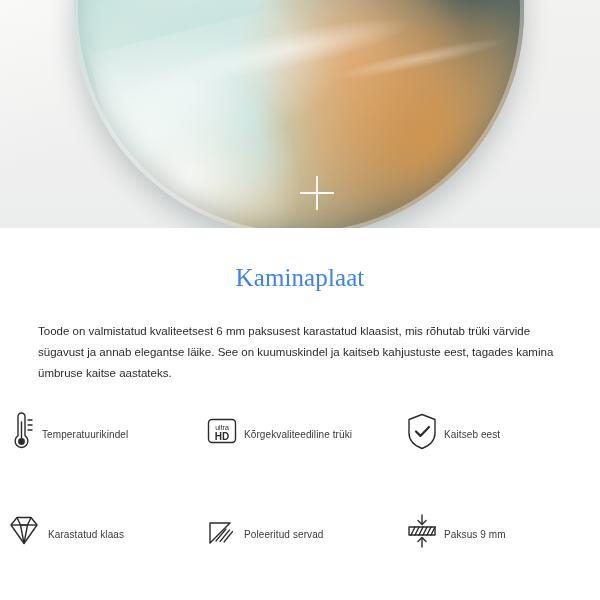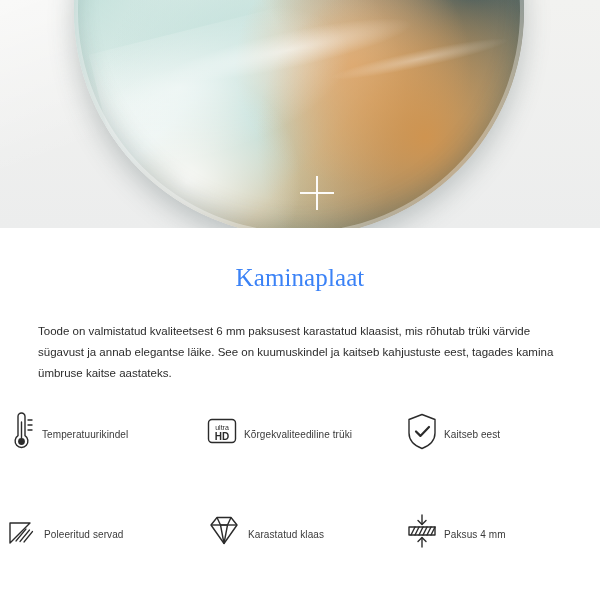--- a/index.html
+++ b/index.html
@@ -223,62 +223,62 @@
         <svg width="44" height="46" viewBox="0 0 44 46">
           <path d="M22 6.5 L35 11.5 V25 C35 33 28.5 38 22 40.5 C15.5 38 9 33 9 25 V11.5 Z" fill="none" stroke="#2b2b2b" stroke-width="1.4" stroke-linejoin="round"></path>
           <path d="M16 23.5 l4.4 4.4 L29 19" fill="none" stroke="#2b2b2b" stroke-width="2.2" stroke-linecap="round" stroke-linejoin="round"></path>
         </svg>
       </div>
       <div class="feature-label">Kaitseb eest</div>
     </div>
 
     <div class="feature">
       <div class="feature-icon">
-        <svg width="44" height="42" viewBox="0 0 44 42">
-          <path d="M10 33 V13 H30 Z" fill="none" stroke="#2b2b2b" stroke-width="1.4" stroke-linejoin="round"></path>
-          <g stroke="#2b2b2b" stroke-width="1.2" stroke-linecap="round">
-            <line x1="16" y1="31" x2="26" y2="19"></line>
-            <line x1="20" y1="31.5" x2="29.5" y2="20"></line>
-            <line x1="24" y1="32" x2="32.5" y2="21.5"></line>
-          </g>
-        </svg>
-      </div>
-      <div class="feature-label">Poleeritud servad</div>
-    </div>
-
-    <div class="feature">
-      <div class="feature-icon">
         <svg width="48" height="42" viewBox="0 0 48 42">
           <g stroke="#2b2b2b" stroke-width="1.4" fill="none" stroke-linejoin="round">
             <path d="M11 15 L17 7.5 H31 L37 15 L24 33.5 Z"></path>
             <path d="M11 15 H37"></path>
             <path d="M17 7.5 L20.5 15 L24 33.5"></path>
             <path d="M31 7.5 L27.5 15 L24 33.5"></path>
             <path d="M20.5 15 H27.5"></path>
           </g>
         </svg>
       </div>
       <div class="feature-label">Karastatud klaas</div>
+    </div>
+
+    <div class="feature">
+      <div class="feature-icon">
+        <svg width="44" height="42" viewBox="0 0 44 42">
+          <path d="M10 33 V13 H30 Z" fill="none" stroke="#2b2b2b" stroke-width="1.4" stroke-linejoin="round"></path>
+          <g stroke="#2b2b2b" stroke-width="1.2" stroke-linecap="round">
+            <line x1="16" y1="31" x2="26" y2="19"></line>
+            <line x1="20" y1="31.5" x2="29.5" y2="20"></line>
+            <line x1="24" y1="32" x2="32.5" y2="21.5"></line>
+          </g>
+        </svg>
+      </div>
+      <div class="feature-label">Poleeritud servad</div>
     </div>
 
     <div class="feature">
       <div class="feature-icon">
         <svg width="44" height="46" viewBox="0 0 44 46">
           <g stroke="#2b2b2b" stroke-width="1.4" fill="none" stroke-linecap="round" stroke-linejoin="round">
             <line x1="22" y1="7" x2="22" y2="16"></line>
             <path d="M18 12.5 L22 16.5 L26 12.5"></path>
             <line x1="22" y1="39" x2="22" y2="30"></line>
             <path d="M18 33.5 L22 29.5 L26 33.5"></path>
             <rect x="9" y="19" width="26" height="8" fill="none"></rect>
             <line x1="11" y1="27" x2="15" y2="19"></line>
             <line x1="15" y1="27" x2="19" y2="19"></line>
             <line x1="19" y1="27" x2="23" y2="19"></line>
             <line x1="23" y1="27" x2="27" y2="19"></line>
             <line x1="27" y1="27" x2="31" y2="19"></line>
             <line x1="31" y1="27" x2="35" y2="19"></line>
           </g>
         </svg>
       </div>
-      <div class="feature-label">Paksus 4 mm</div>
+      <div class="feature-label">Paksus 9 mm</div>
     </div>
 
   </div>
 </div>
 
 </body></html>

